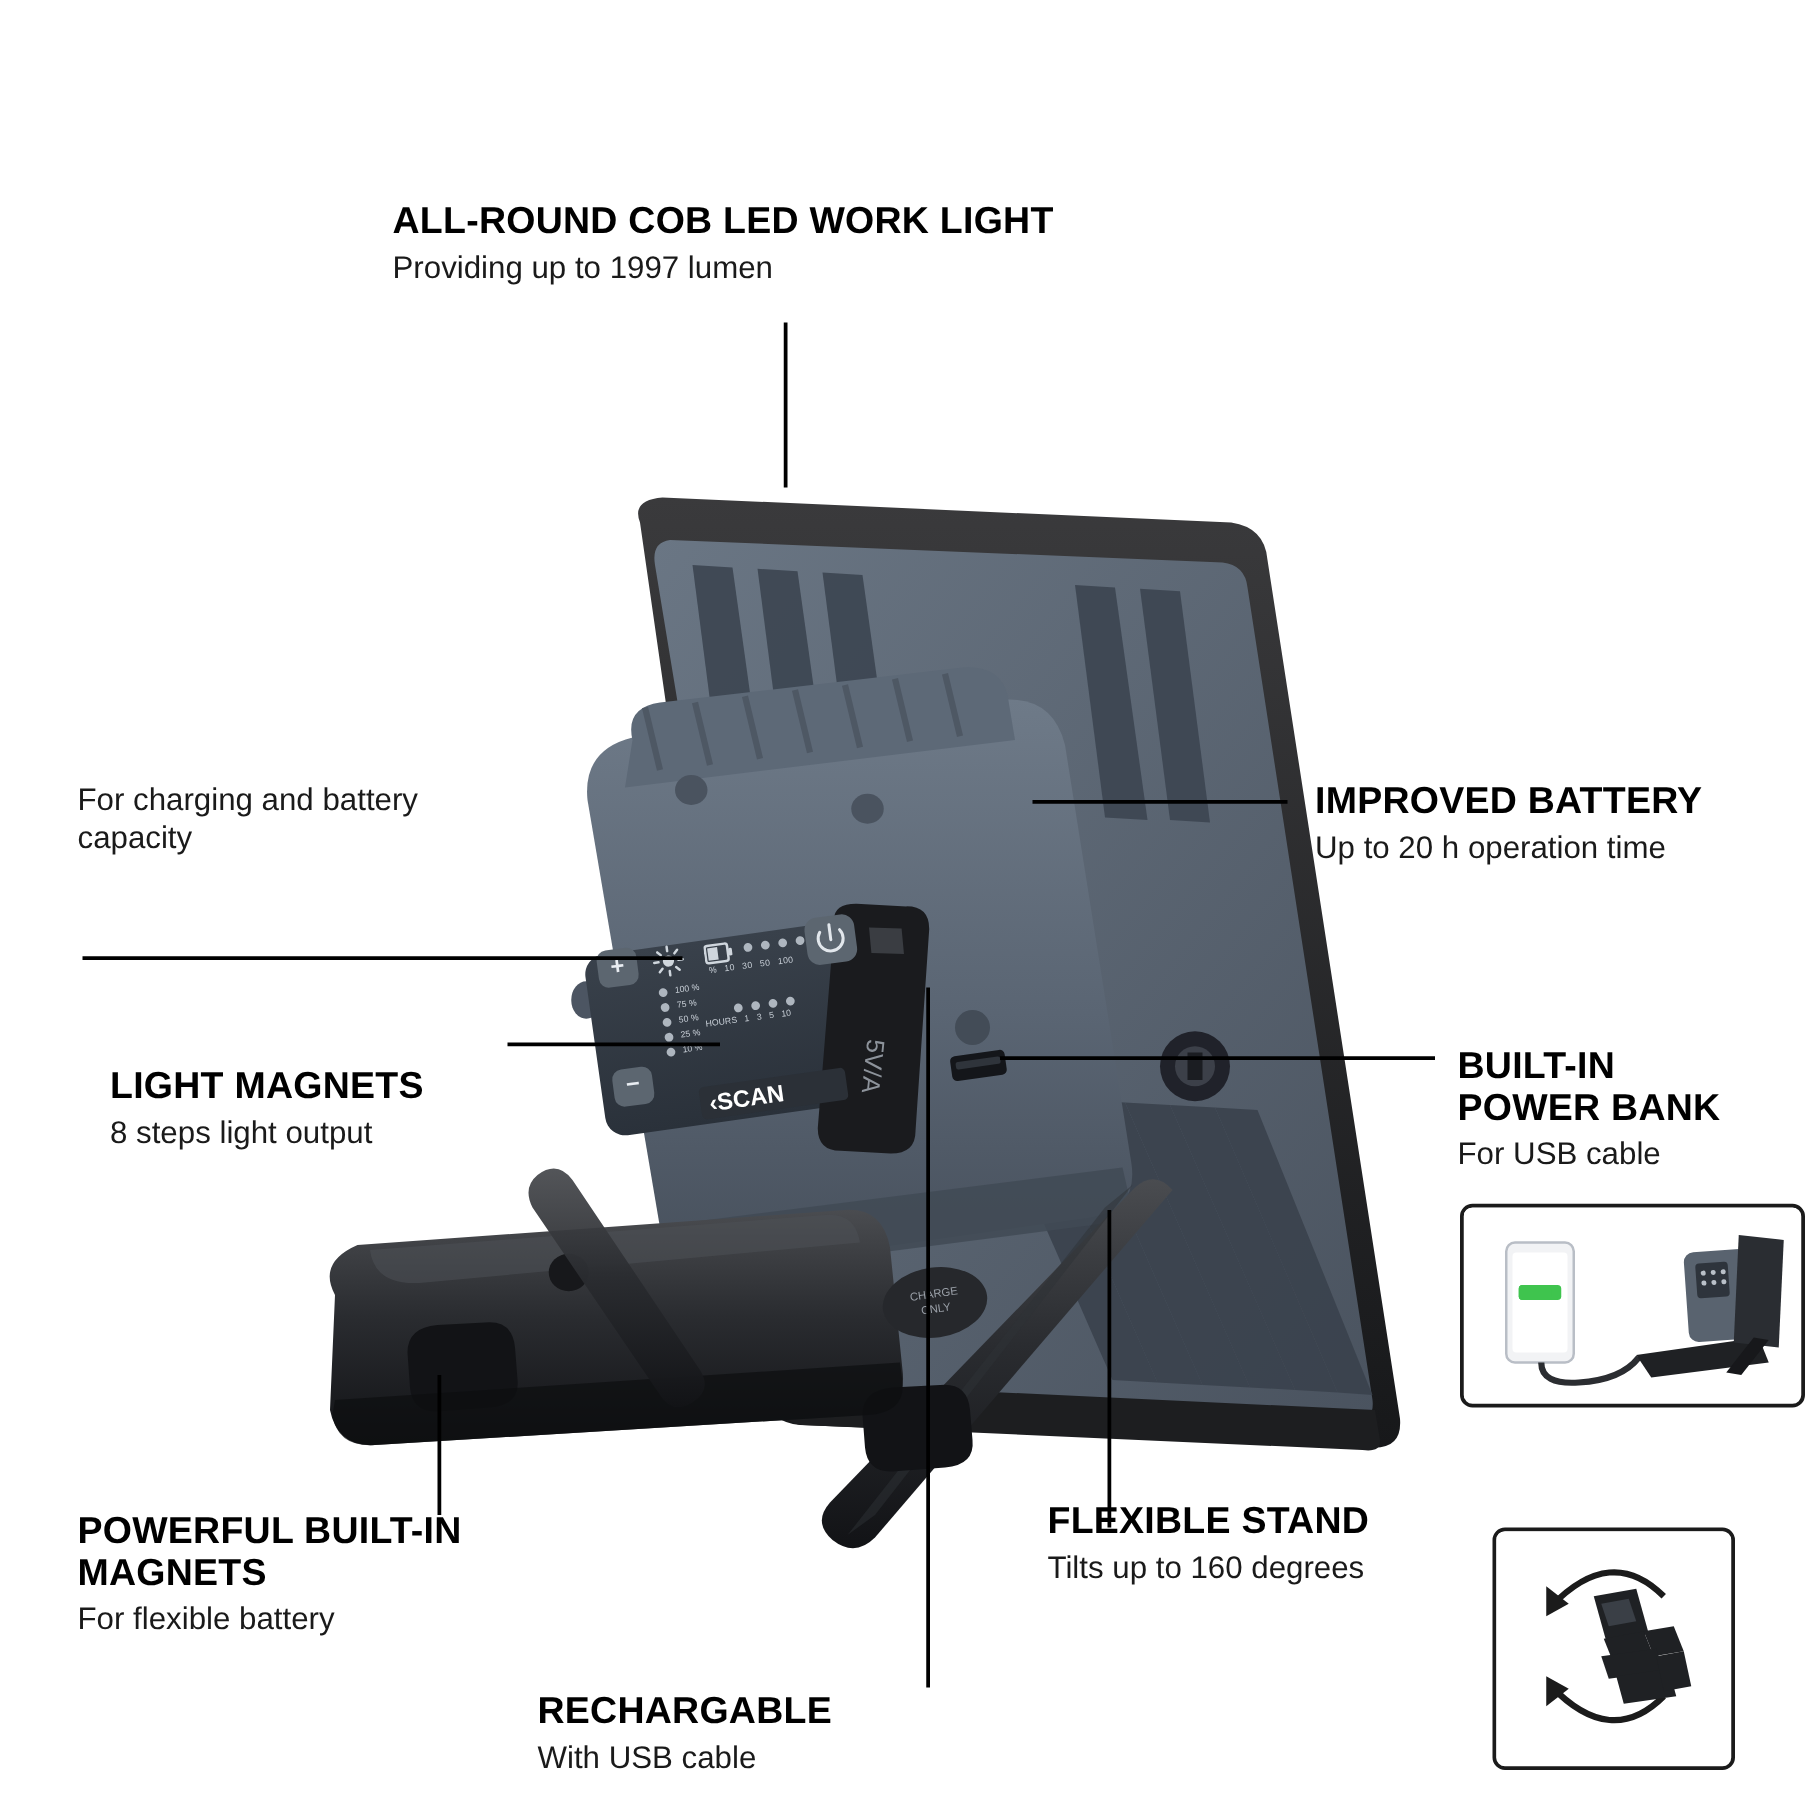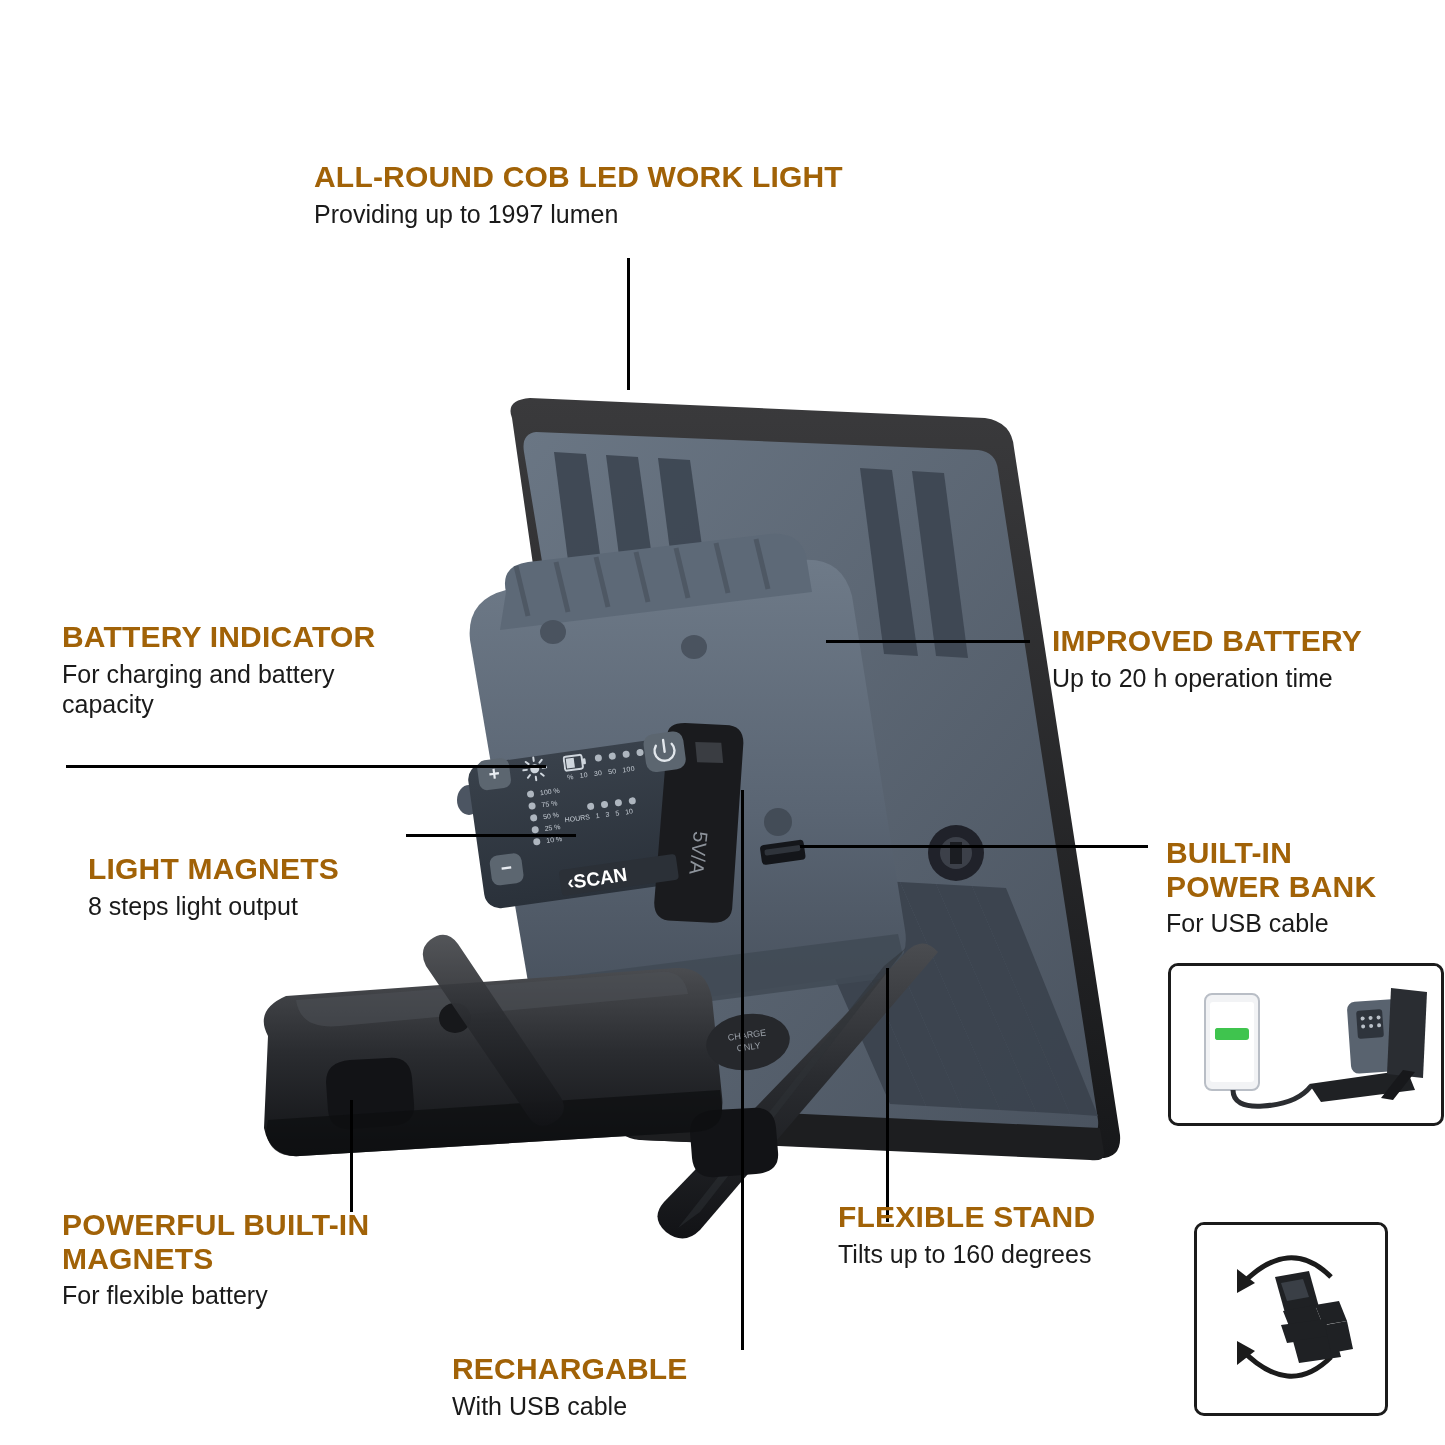--- a/index.html
+++ b/index.html
@@ -20,21 +20,21 @@
     inset: 0;
   }
   .callout {
     position: absolute;
   }
   .callout .title {
     font-size: 30px;
     font-weight: bold;
     letter-spacing: 0.2px;
     line-height: 1.12;
-    color: #a16207;
+    color: #000000;
     white-space: pre-line;
   }
   .callout .sub {
     font-size: 25px;
     font-weight: normal;
     line-height: 1.2;
     color: #1a1a1a;
     margin-top: 5px;
     white-space: pre-line;
   }
@@ -308,21 +308,20 @@
   <div class="line vline" style="left:741px; top:790px; height:560px;"></div>
 
   <div class="line vline" style="left:886px; top:968px; height:254px;"></div>
 
   <div class="callout" style="left:314px; top:160px; width:700px;">
     <div class="title">ALL-ROUND COB LED WORK LIGHT</div>
     <div class="sub">Providing up to 1997 lumen</div>
   </div>
 
   <div class="callout" style="left:62px; top:620px; width:420px;">
-    <div class="title">BATTERY INDICATOR</div>
     <div class="sub">For charging and battery
 capacity</div>
   </div>
 
   <div class="callout" style="left:88px; top:852px; width:420px;">
     <div class="title">LIGHT MAGNETS</div>
     <div class="sub">8 steps light output</div>
   </div>
 
   <div class="callout right" style="left:1052px; top:624px; width:400px;">
@@ -335,21 +334,21 @@
 POWER BANK</div>
     <div class="sub">For USB cable</div>
   </div>
 
   <div class="callout" style="left:62px; top:1208px; width:470px;">
     <div class="title">POWERFUL BUILT-IN
 MAGNETS</div>
     <div class="sub">For flexible battery</div>
   </div>
 
-  <div class="callout" style="left:430px; top:1352px; width:420px;margin-left:22px;">
+  <div class="callout" style="left:430px; top:1352px; width:420px;">
     <div class="title">RECHARGABLE</div>
     <div class="sub">With USB cable</div>
   </div>
 
   <div class="callout" style="left:838px; top:1200px; width:340px;">
     <div class="title">FLEXIBLE STAND</div>
     <div class="sub">Tilts up to 160 degrees</div>
   </div>
 
   <div class="thumb" style="left:1168px; top:963px; width:270px; height:157px;">

